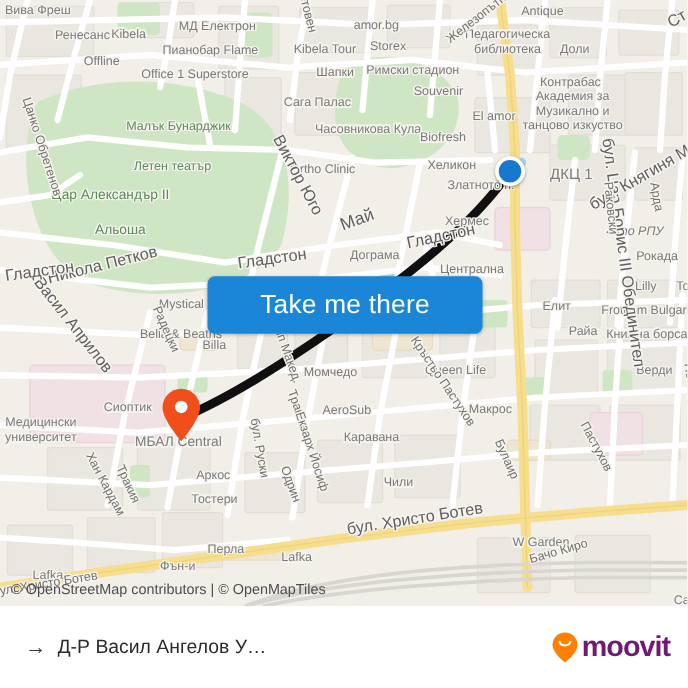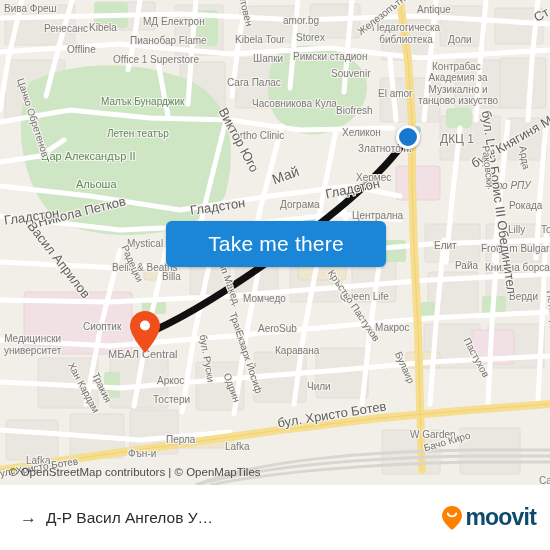--- a/index.html
+++ b/index.html
@@ -115,21 +115,21 @@
   #brand {
     display: flex;
     align-items: center;
     gap: 2px;
     flex: 0 0 auto;
     margin-right: 4px;
   }
   #brand-wordmark {
     font-size: 23px;
     font-weight: bold;
-    color: #0c4a6e;
+    color: #701a75;
     letter-spacing: -0.8px;
     font-family: "Liberation Sans", sans-serif;
   }
 </style>
 </head>
 <body>
 
 <div id="app">
 
   <div id="map">

